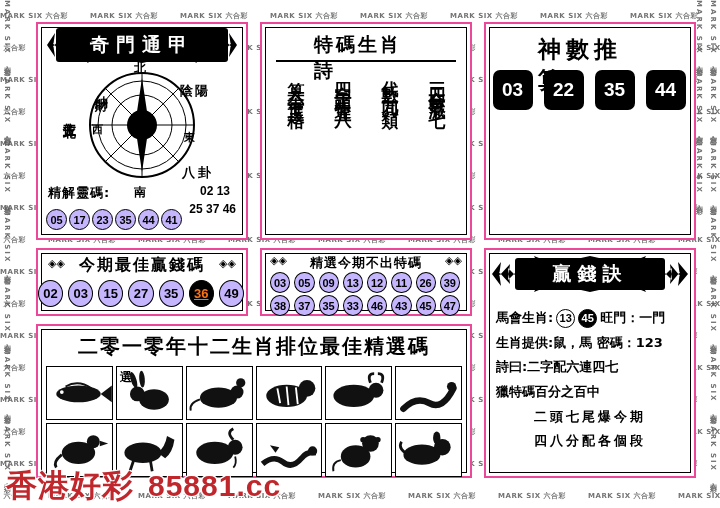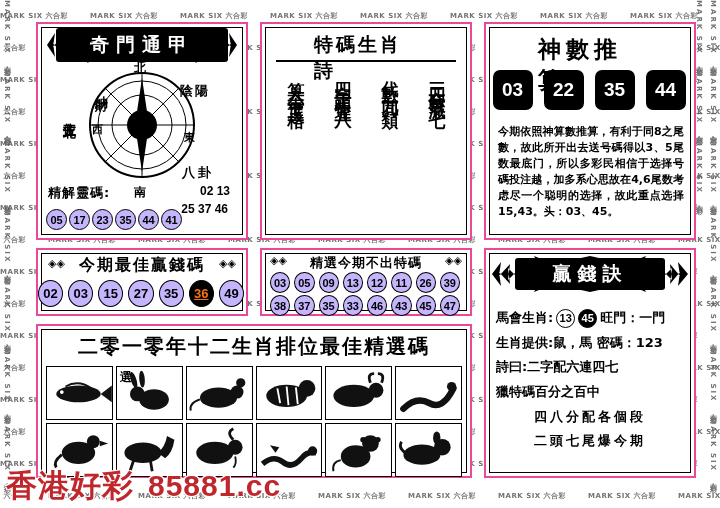--- a/index.html
+++ b/index.html
@@ -432,21 +432,21 @@
     <div class="dirtext" style="left:96px;top:160px;">南</div>
     <div class="smalltext" style="left:54px;top:98px;">西</div>
     <div class="smalltext" style="left:146px;top:106px;">東</div>
     <div class="mingtext" style="left:142px;top:58px;letter-spacing:2px;">陰陽</div>
     <div class="mingtext" style="left:144px;top:140px;letter-spacing:3px;">八卦</div>
     <div class="mingtext" style="left:54px;top:62px;letter-spacing:2px;writing-mode:vertical-rl;">納財</div>
     <div class="mingtext" style="left:22px;top:88px;letter-spacing:1px;writing-mode:vertical-rl;">方位正北</div>
 
     <div class="code-label cn">精解靈碼:</div>
     <div class="plain-num" style="position:absolute;right:16px;bottom:40px;margin-left:40px;">02  13</div>
-    <div class="plain-num" style="position:absolute;right:18px;bottom:22px;margin-left:28px;">25  37  46</div>
+    <div class="plain-num" style="position:absolute;right:10px;bottom:22px;margin-left:28px;">25  37  46</div>
 
     <div class="ball-row" style="left:8px;bottom:8px;">
       <span class="ball">05</span>
       <span class="ball">17</span>
       <span class="ball">23</span>
       <span class="ball">35</span>
       <span class="ball">44</span>
       <span class="ball">41</span>
     </div>
   </div>
@@ -465,21 +465,20 @@
 
   <div class="panel" id="p-shen">
     <div class="inner-border"></div>
     <div class="shen-title cn">神數推算</div>
     <div class="shen-balls">
       <span class="ball xl">03</span>
       <span class="ball xl">22</span>
       <span class="ball xl">35</span>
       <span class="ball xl">44</span>
     </div>
-    <div class="shen-text cn">今期依照神算數推算，有利于同8之尾數，故此所开出去送号碼得以3、5尾数最底门，所以多彩民相信于选择号碼投注越，加多系心思故在4,6尾数考虑尽一个聪明的选择，故此重点选择15,43。头：03、45。</div>
   </div>
 
   <div class="panel" id="p-best">
     <div class="inner-border"></div>
     <div class="diamond" style="left:10px;">◈◈</div>
     <div class="diamond" style="right:10px;">◈◈</div>
     <div class="best-title cn">今期最佳贏錢碼</div>
     <div class="best-balls">
       <span class="ball lg">02</span>
       <span class="ball lg">03</span>
@@ -530,22 +529,22 @@
     <div class="jue-lines">
       <div class="jue-line">
         <span class="cn">馬會生肖:</span>
         <span class="circnum">13</span>
         <span class="circnum filled">45</span>
         <span class="cn">旺門：一門</span>
       </div>
       <div class="jue-line cn">生肖提供:鼠，馬 密碼：123</div>
       <div class="jue-line cn">詩曰:二字配六連四七</div>
       <div class="jue-line cn">獵特碼百分之百中</div>
+      <div class="jue-center cn">二頭七尾爆今期</div>
       <div class="jue-center cn">四八分配各個段</div>
-      <div class="jue-center cn">二頭七尾爆今期</div>
     </div>
   </div>
 
   <div class="panel" id="p-zodiac">
     <div class="inner-border"></div>
     <div class="zod-title cn">二零一零年十二生肖排位最佳精選碼</div>
     <div class="zod-grid">
 
       <div class="zod-cell">
         <svg viewBox="0 0 70 54">

